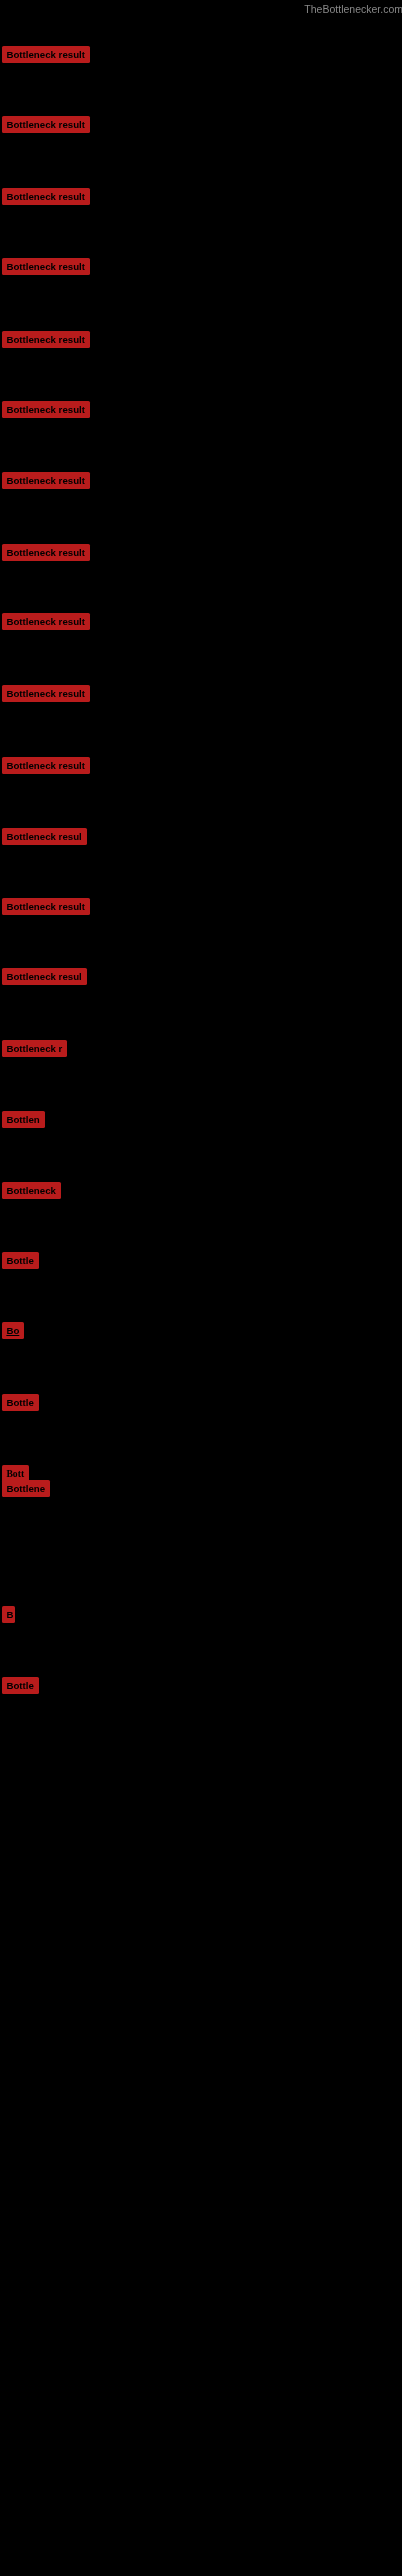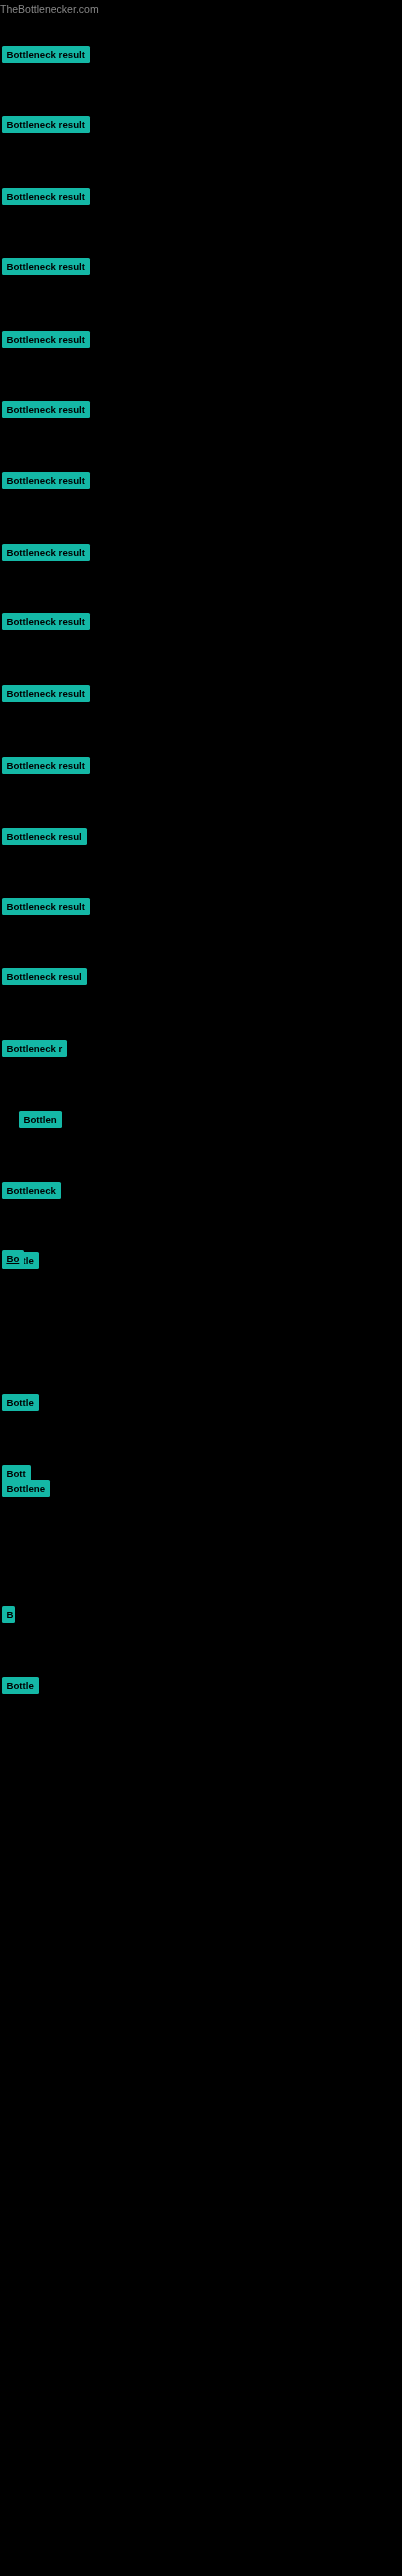--- a/index.html
+++ b/index.html
@@ -12,29 +12,29 @@
       min-height: 2576px;
       background-color: #000000;
       font-family: Arial, sans-serif;
       position: relative;
     }
     .site-title {
       position: absolute;
       top: 0;
       left: 0;
       width: 100%;
-      text-align: left;
+      text-align: right;
       color: #888888;
       font-size: 10.5px;
       padding: 3.2px 0;
     }
     .bottleneck-badge {
       position: absolute;
       left: 1.6px;
-      background-color: #14b8a6;
+      background-color: #b91c1c;
       color: #000000;
       font-size: 9.7px;
       font-weight: bold;
       padding: 3.2px 4.8px;
       border-radius: 1.6px;
       white-space: nowrap;
       overflow: hidden;
     }
   </style>
 </head>
@@ -50,22 +50,22 @@
 <div class="bottleneck-badge" style="top: 401px; max-width: 125px;">Bottleneck result</div>
 <div class="bottleneck-badge" style="top: 472px; max-width: 128px;">Bottleneck result</div>
 <div class="bottleneck-badge" style="top: 544px; max-width: 128px;">Bottleneck result</div>
 <div class="bottleneck-badge" style="top: 613px; max-width: 125px;">Bottleneck result</div>
 <div class="bottleneck-badge" style="top: 685px; max-width: 126px;">Bottleneck result</div>
 <div class="bottleneck-badge" style="top: 757px; max-width: 122px;">Bottleneck result</div>
 <div class="bottleneck-badge" style="top: 828px; max-width: 113px;">Bottleneck resul</div>
 <div class="bottleneck-badge" style="top: 898px; max-width: 109px;">Bottleneck result</div>
 <div class="bottleneck-badge" style="top: 968px; max-width: 103px;">Bottleneck resul</div>
 <div class="bottleneck-badge" style="top: 1040px; max-width: 89px; text-align: right;">Bottleneck r</div>
-<div class="bottleneck-badge" style="top: 1111px; max-width: 66px; margin-left: 17px;">Bottlen</div>
+<div class="bottleneck-badge" style="top: 1111px; max-width: 66px;">Bottlen</div>
 <div class="bottleneck-badge" style="top: 1182px; max-width: 71px; text-align: center;">Bottleneck</div>
 <div class="bottleneck-badge" style="top: 1252px; max-width: 50px;">Bottle</div>
-<div class="bottleneck-badge" style="top: 1250px; max-width: 22.5px; text-decoration: underline;">Bo</div>
+<div class="bottleneck-badge" style="top: 1322px; max-width: 22.5px; text-decoration: underline;">Bo</div>
 <div class="bottleneck-badge" style="top: 1394px; max-width: 50px;">Bottle</div>
-<div class="bottleneck-badge" style="top: 1465px; max-width: 36px;">Bott</div>
+<div class="bottleneck-badge" style="top: 1465px; max-width: 36px; font-family: Liberation Serif, serif;">Bott</div>
 <div class="bottleneck-badge" style="top: 1480px; max-width: 60px;">Bottlene</div>
 <div class="bottleneck-badge" style="top: 1606px; max-width: 13px;">B</div>
 <div class="bottleneck-badge" style="top: 1677px; max-width: 50px;">Bottle</div>
 
 
 </body></html>

